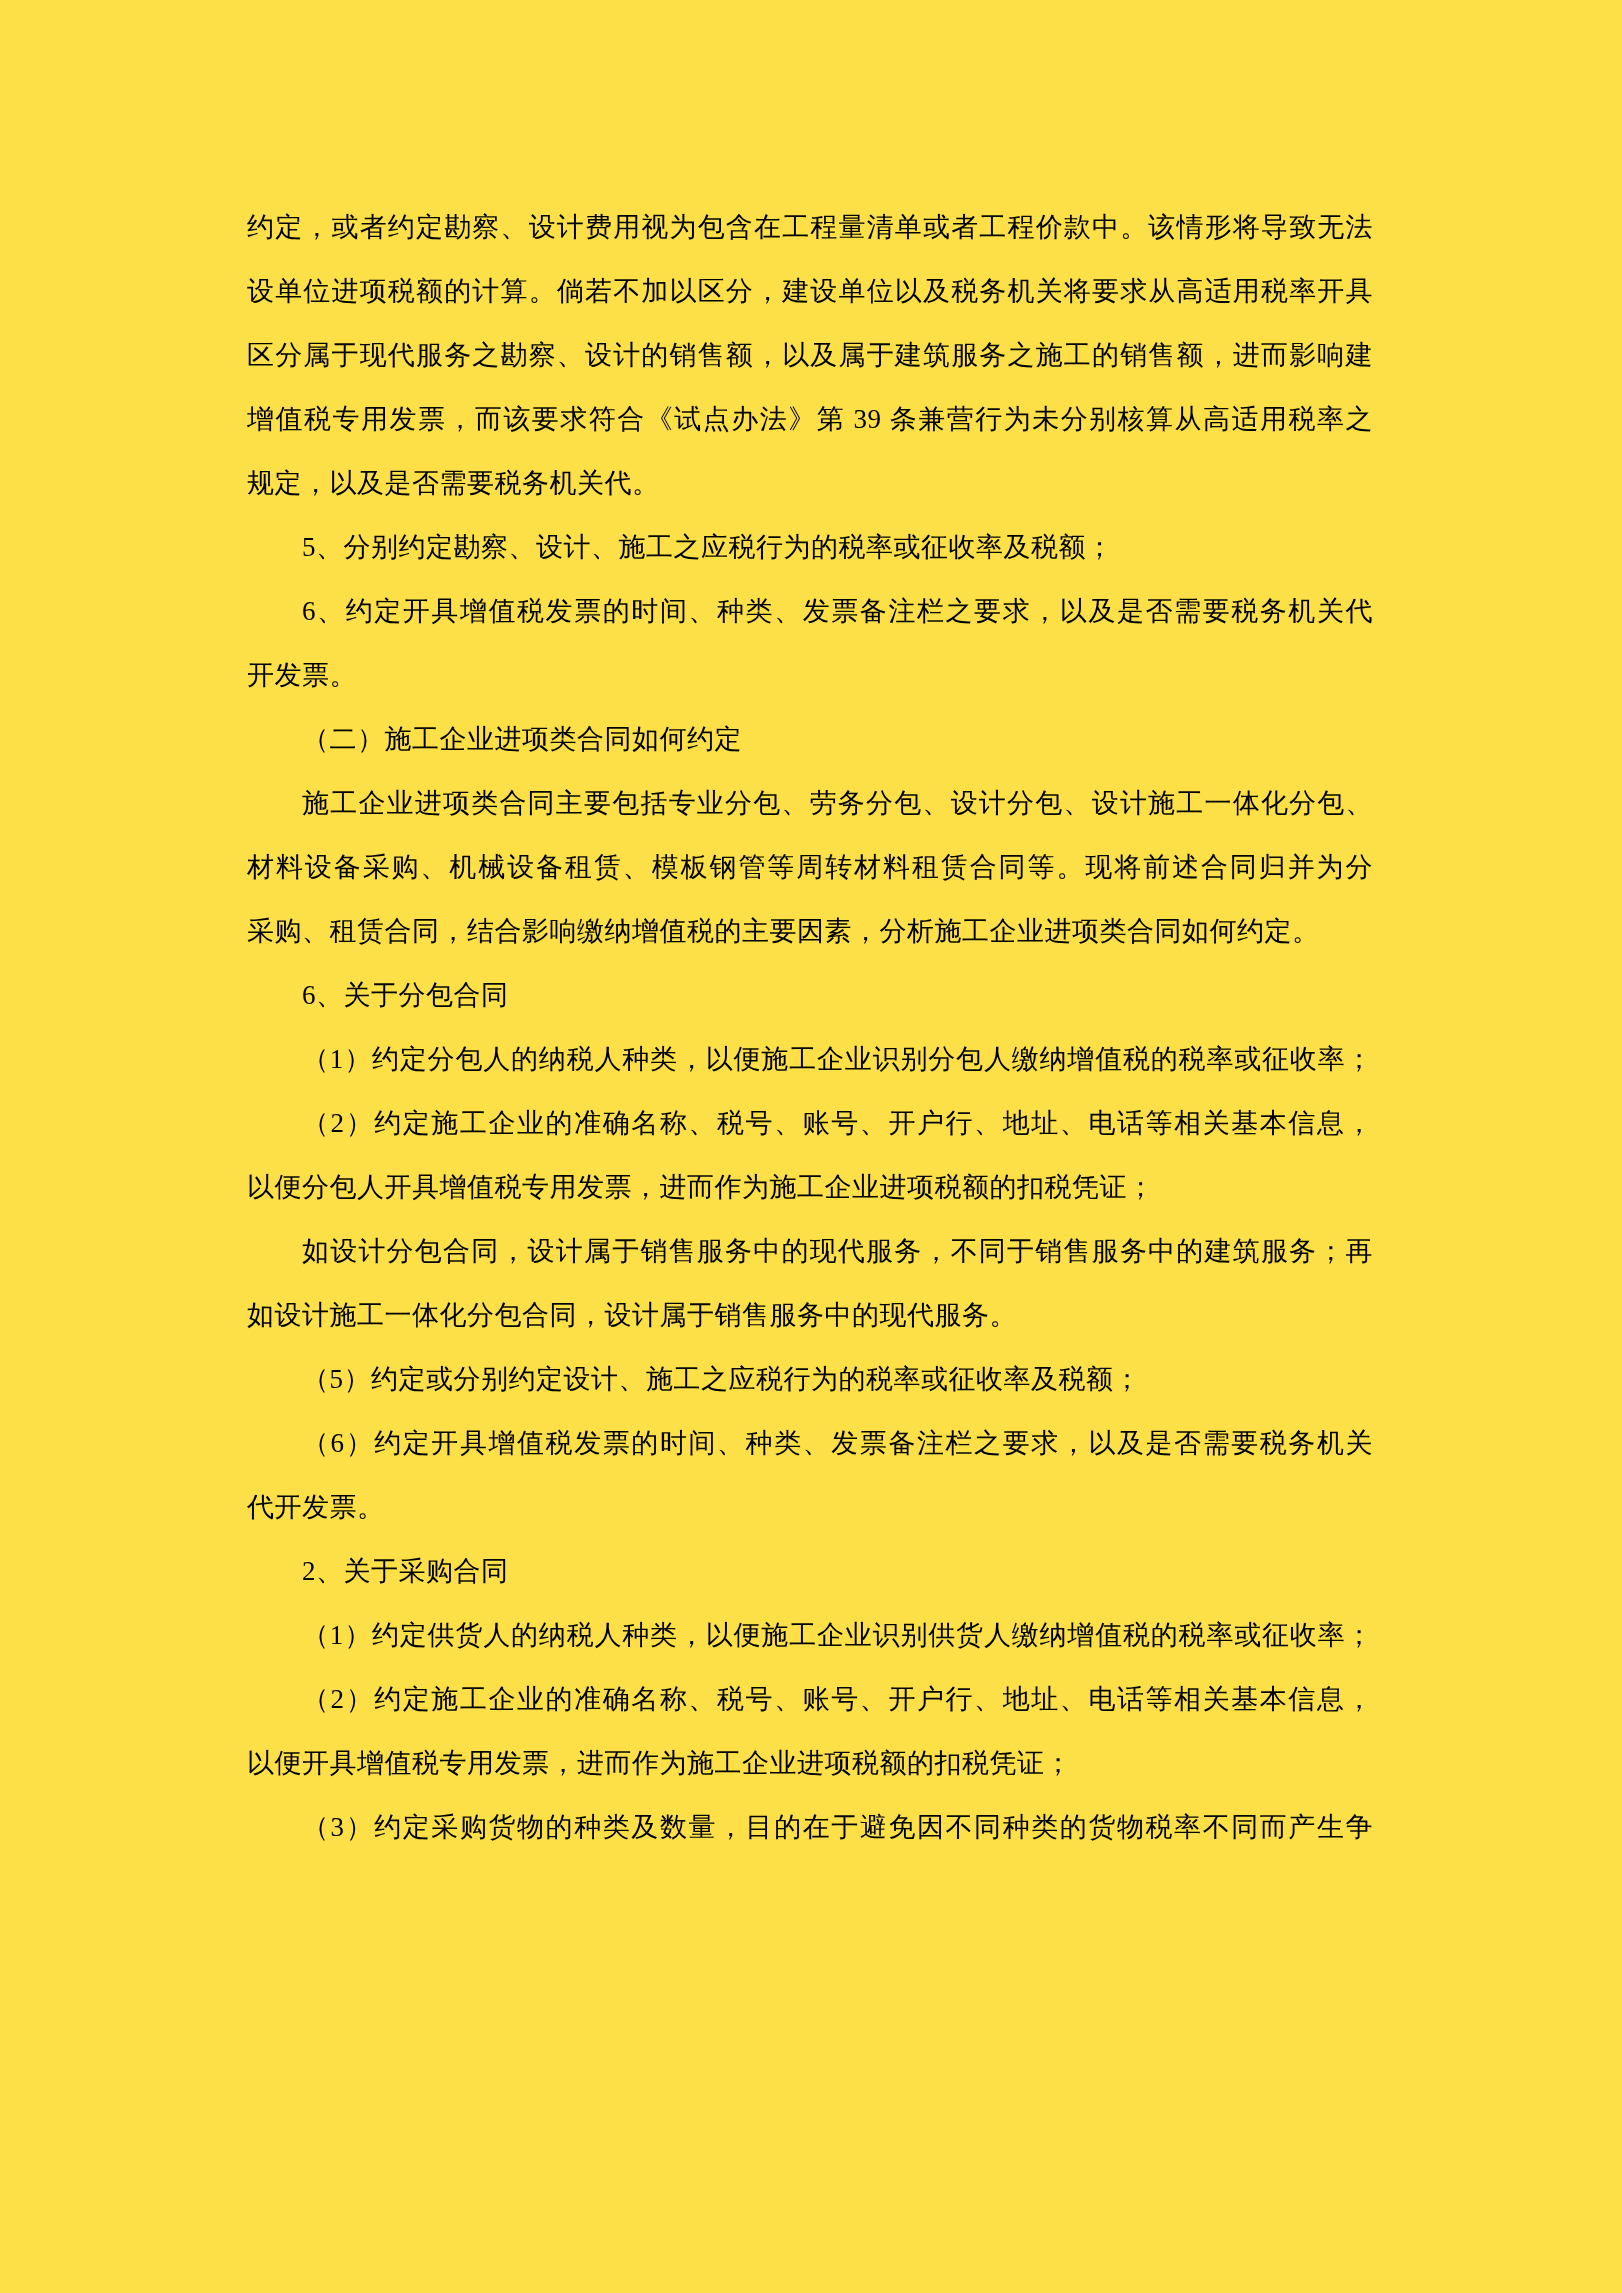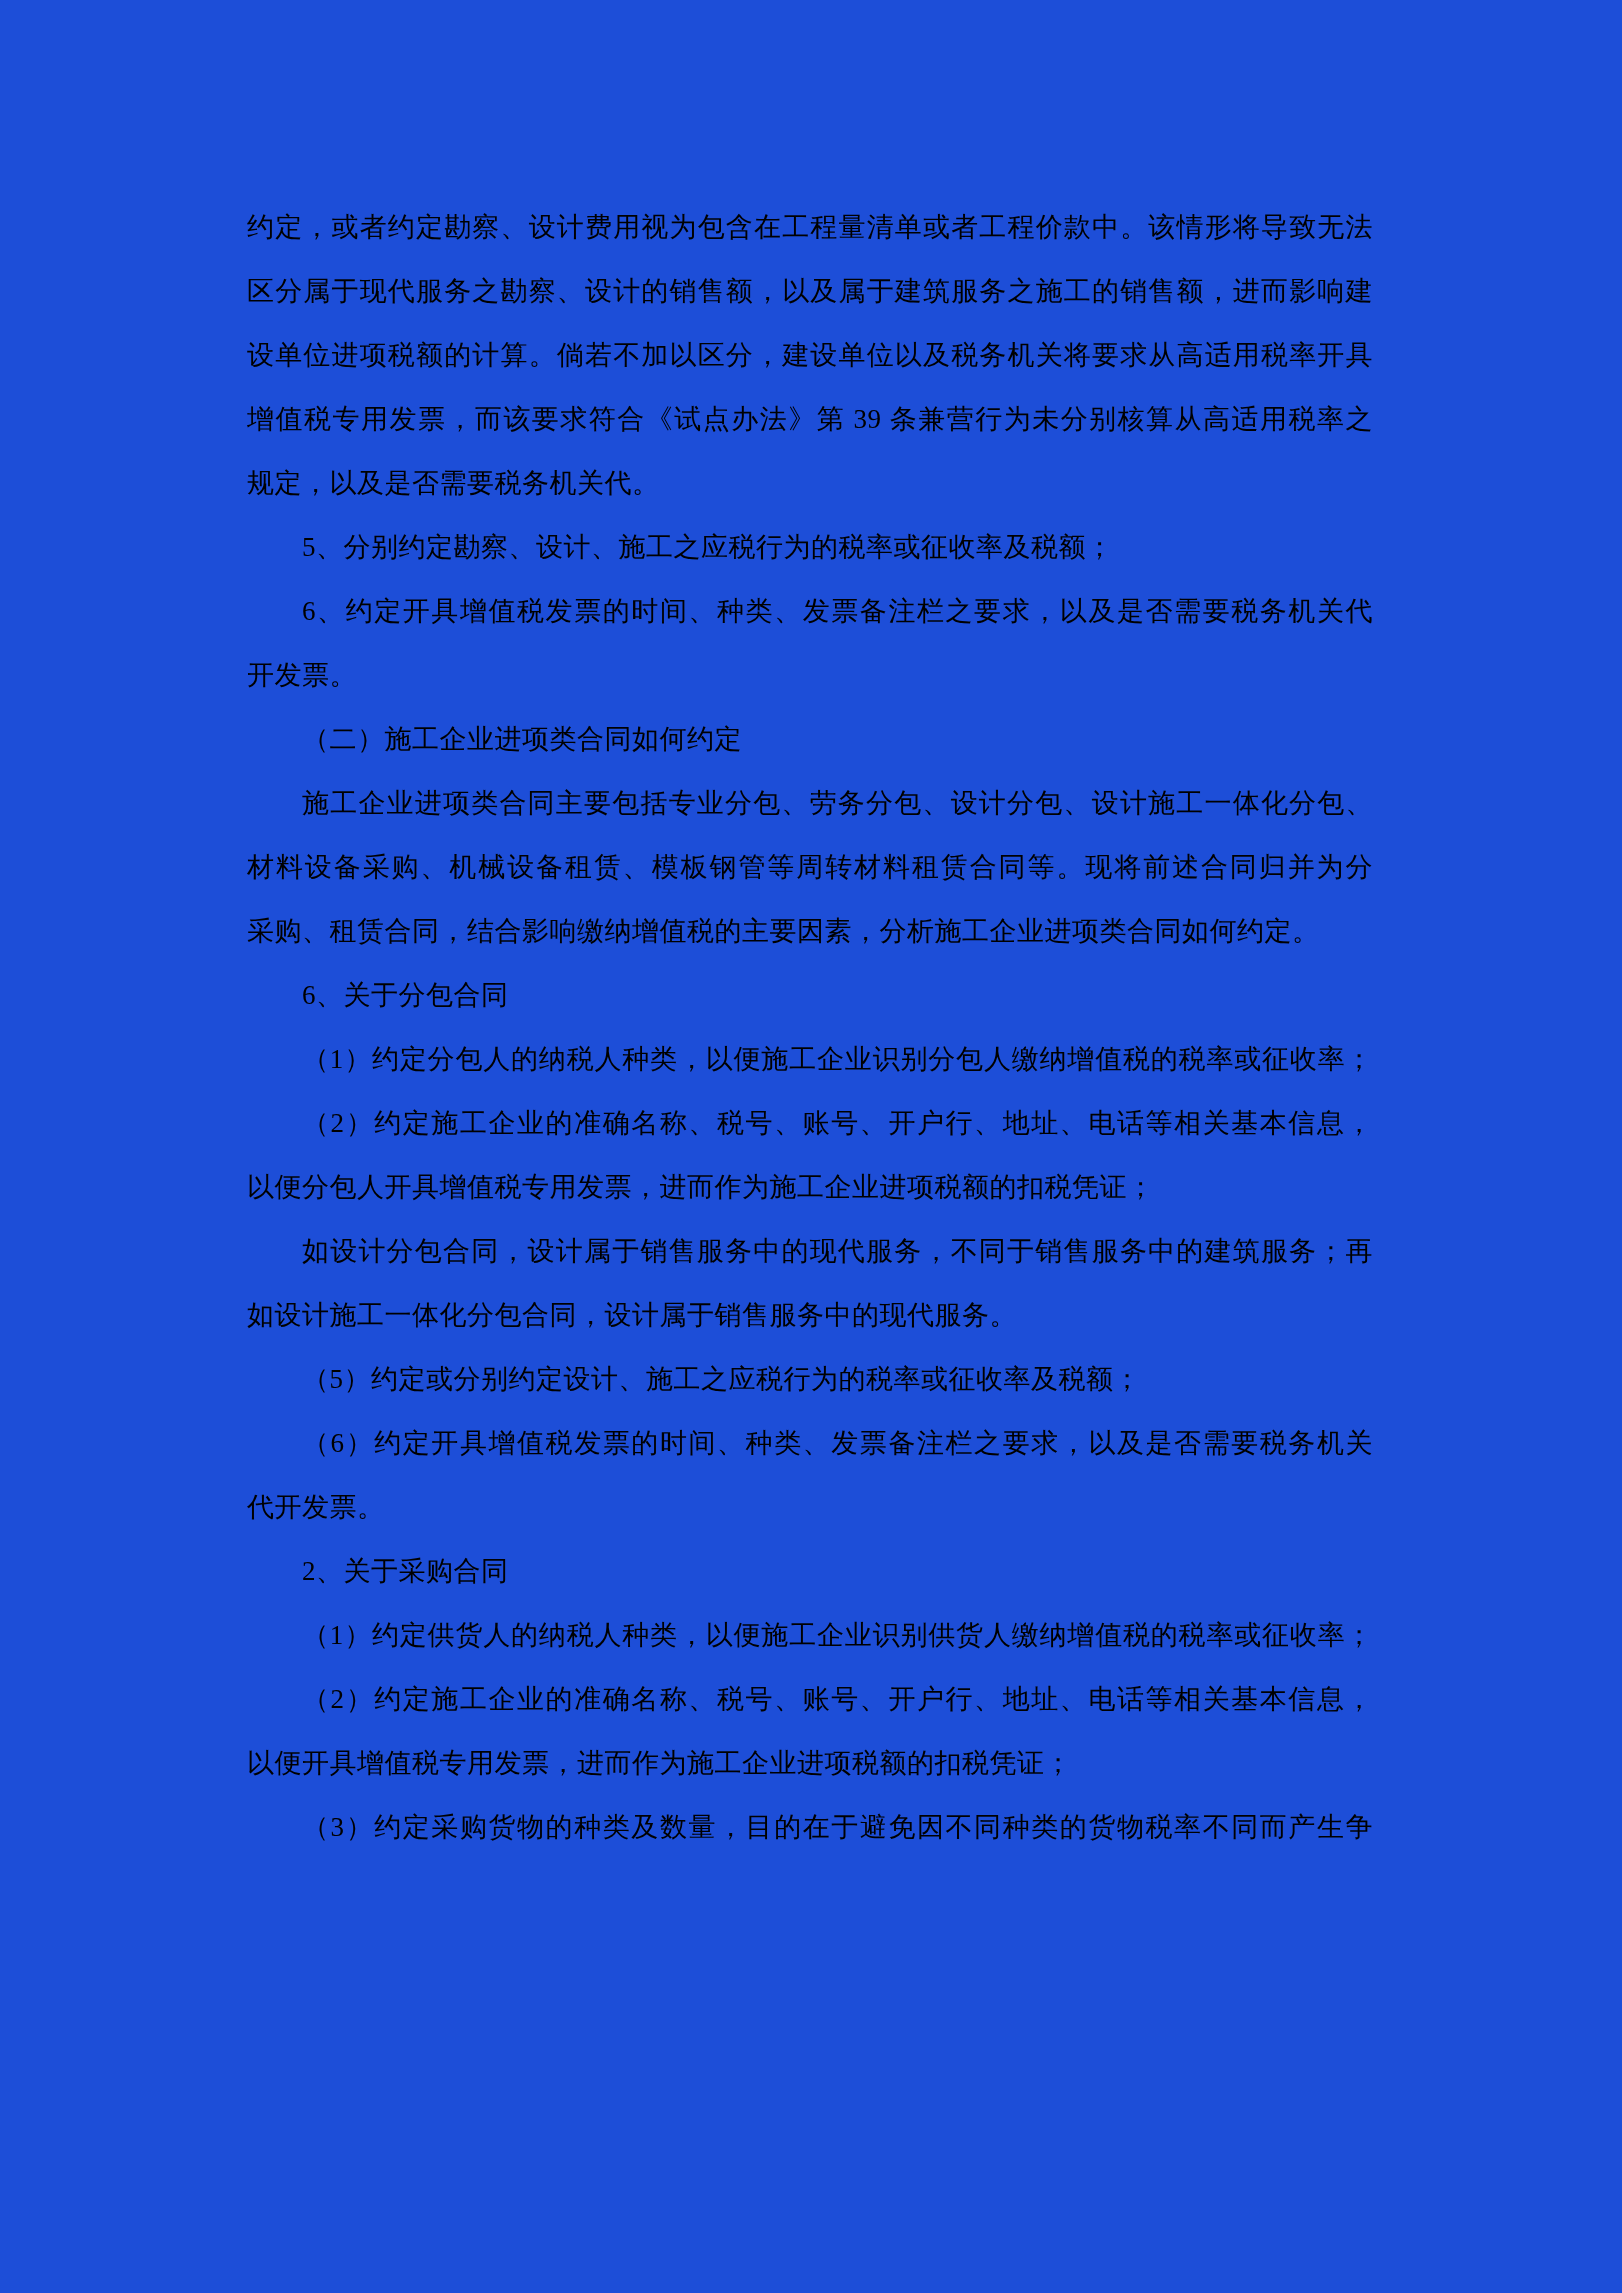--- a/index.html
+++ b/index.html
@@ -4,21 +4,21 @@
 <style>
   html, body {
     margin: 0;
     padding: 0;
     background: #ffffff;
   }
   .page {
     position: relative;
     width: 1623px;
     height: 2294px;
-    background: #1d4ed8;
+    background: #fde047;
     font-family: "Liberation Serif", "DejaVu Serif", serif;
     color: #000000;
     overflow: hidden;
   }
   .doc-body {
     position: absolute;
     left: 247px;
     top: 195px;
     width: 1126px;
   }
@@ -41,22 +41,22 @@
     text-indent: 55px;
   }
 </style>
 </head>
 <body>
 
 <div class="page">
   <div class="doc-body">
       <div class="paragraph">
         <div class="line fill">约定，或者约定勘察、设计费用视为包含在工程量清单或者工程价款中。该情形将导致无法</div>
+        <div class="line fill">设单位进项税额的计算。倘若不加以区分，建设单位以及税务机关将要求从高适用税率开具</div>
         <div class="line fill">区分属于现代服务之勘察、设计的销售额，以及属于建筑服务之施工的销售额，进而影响建</div>
-        <div class="line fill">设单位进项税额的计算。倘若不加以区分，建设单位以及税务机关将要求从高适用税率开具</div>
         <div class="line fill">增值税专用发票，而该要求符合《试点办法》第 39 条兼营行为未分别核算从高适用税率之</div>
         <div class="line">规定，以及是否需要税务机关代。</div>
       </div>
       <div class="paragraph">
         <div class="line indent">5、分别约定勘察、设计、施工之应税行为的税率或征收率及税额；</div>
       </div>
       <div class="paragraph">
         <div class="line fill indent">6、约定开具增值税发票的时间、种类、发票备注栏之要求，以及是否需要税务机关代</div>
         <div class="line">开发票。</div>
       </div>

